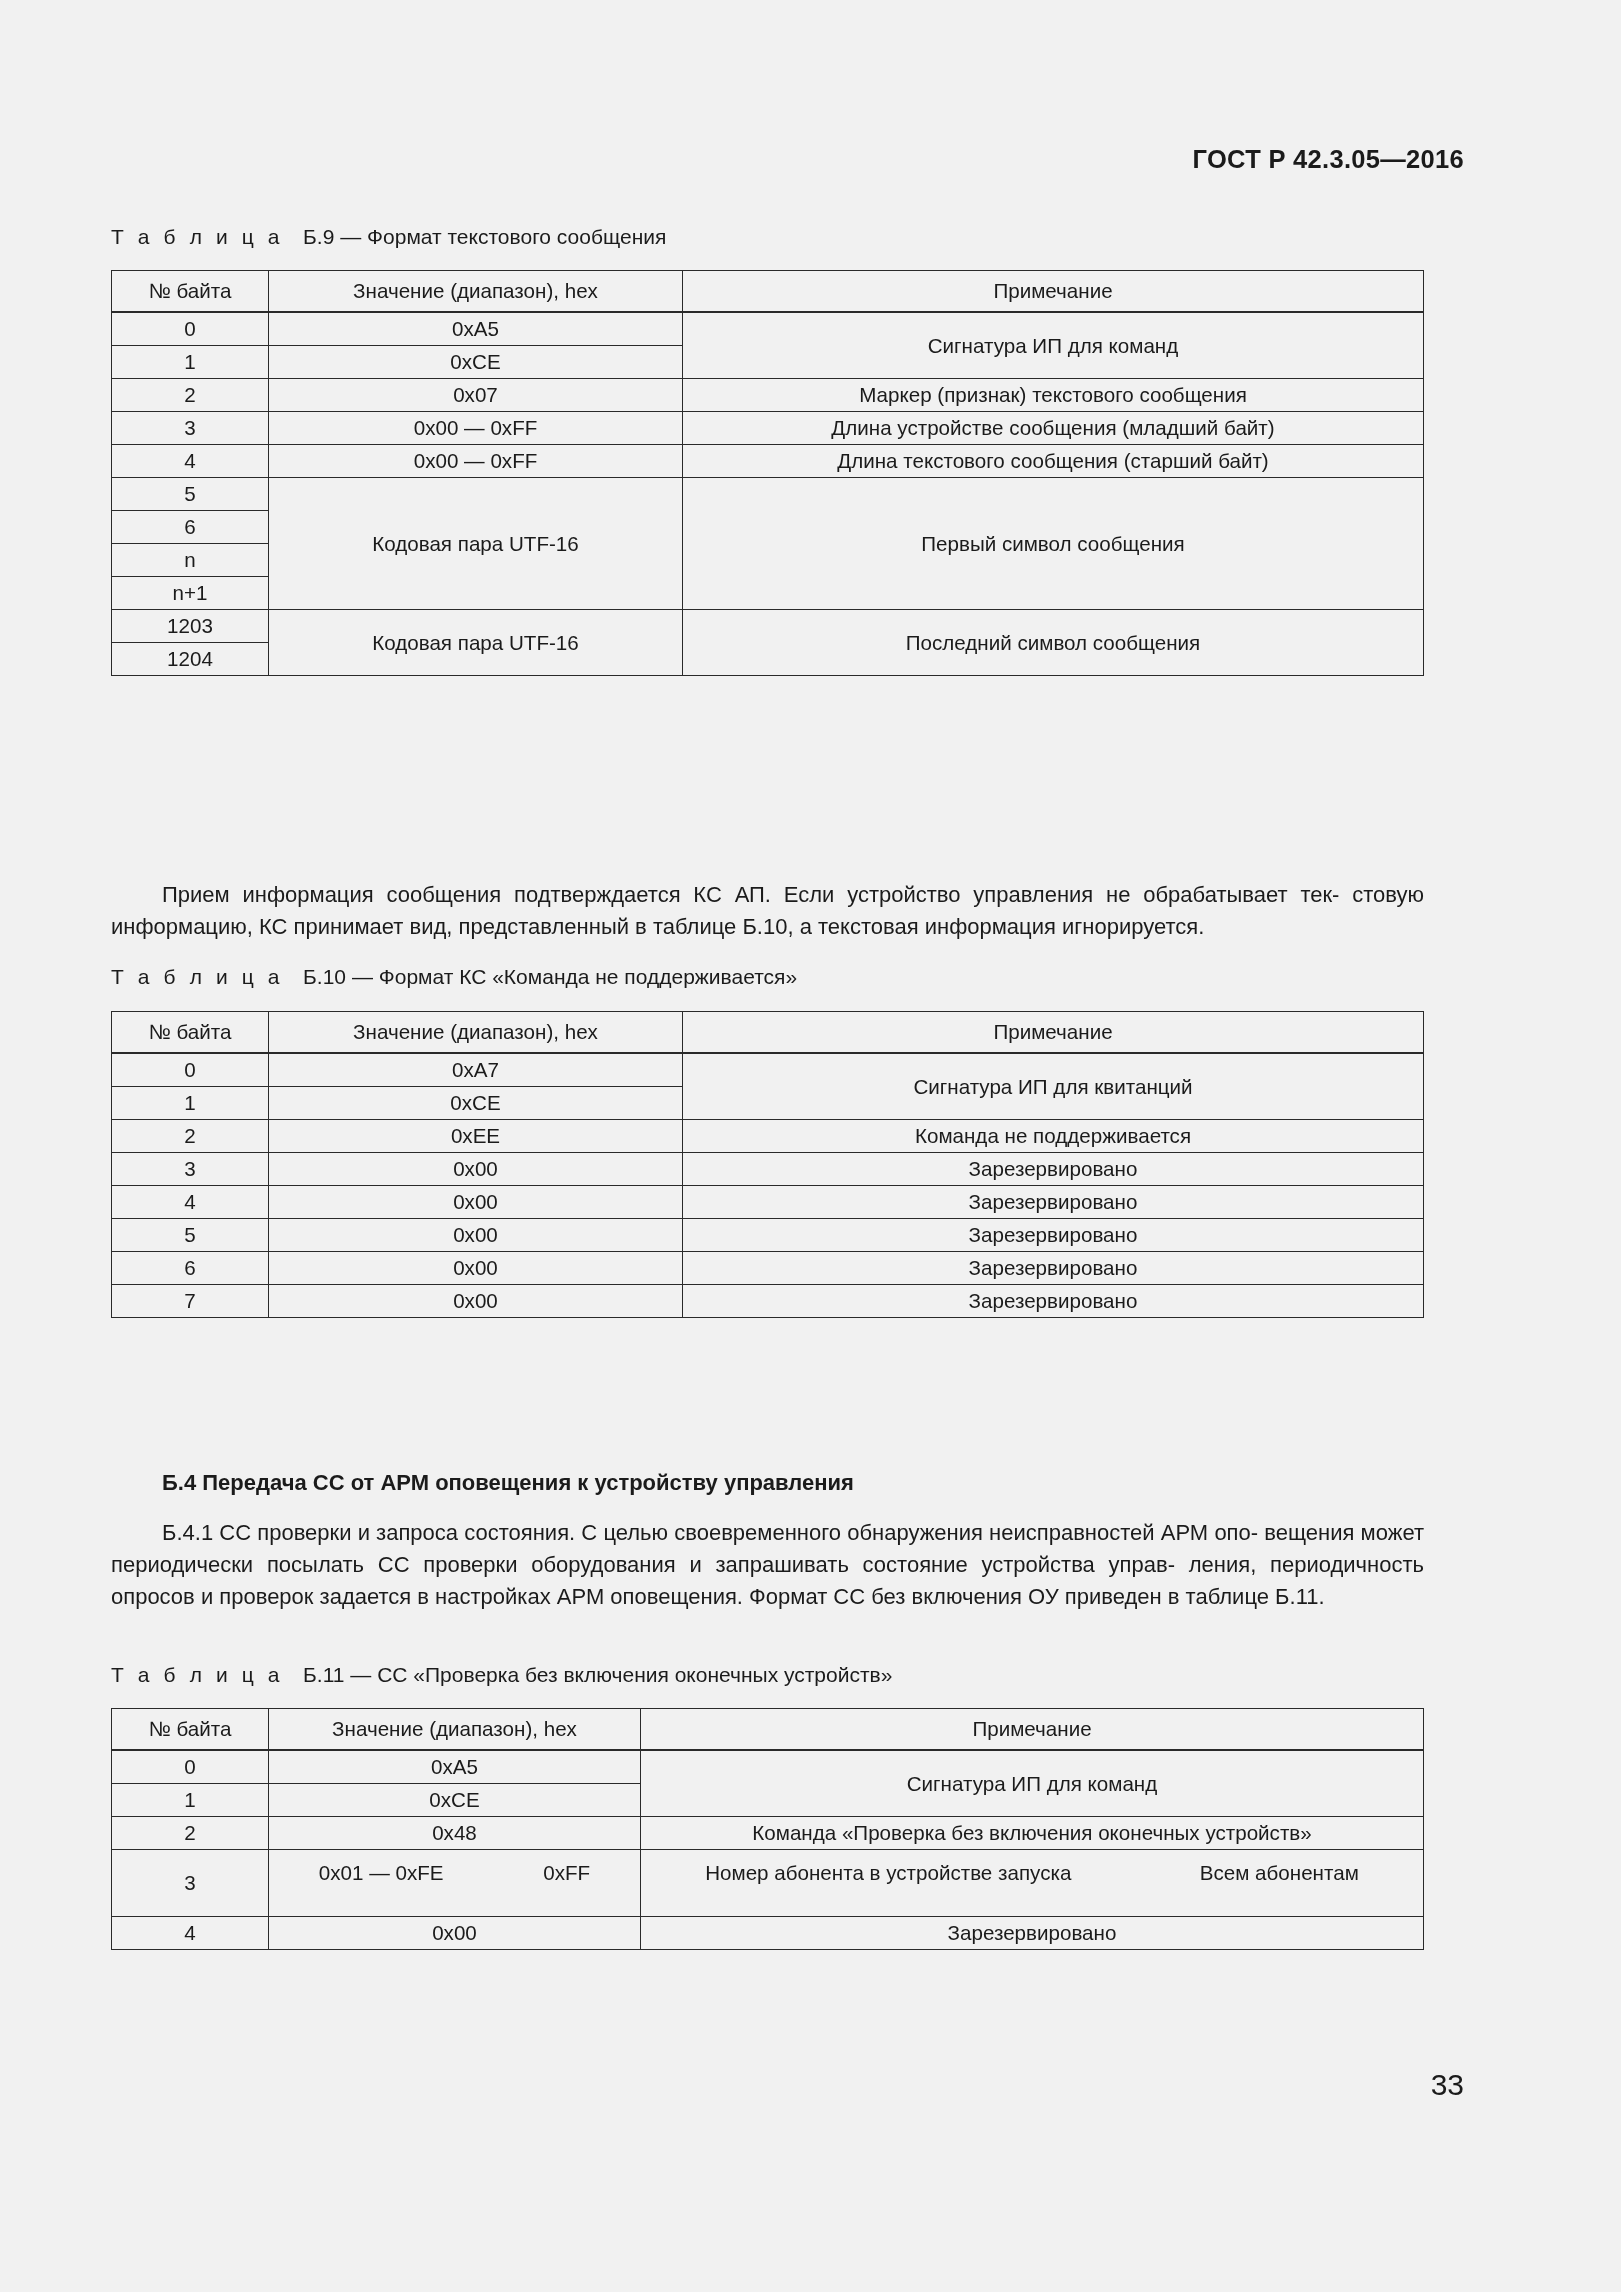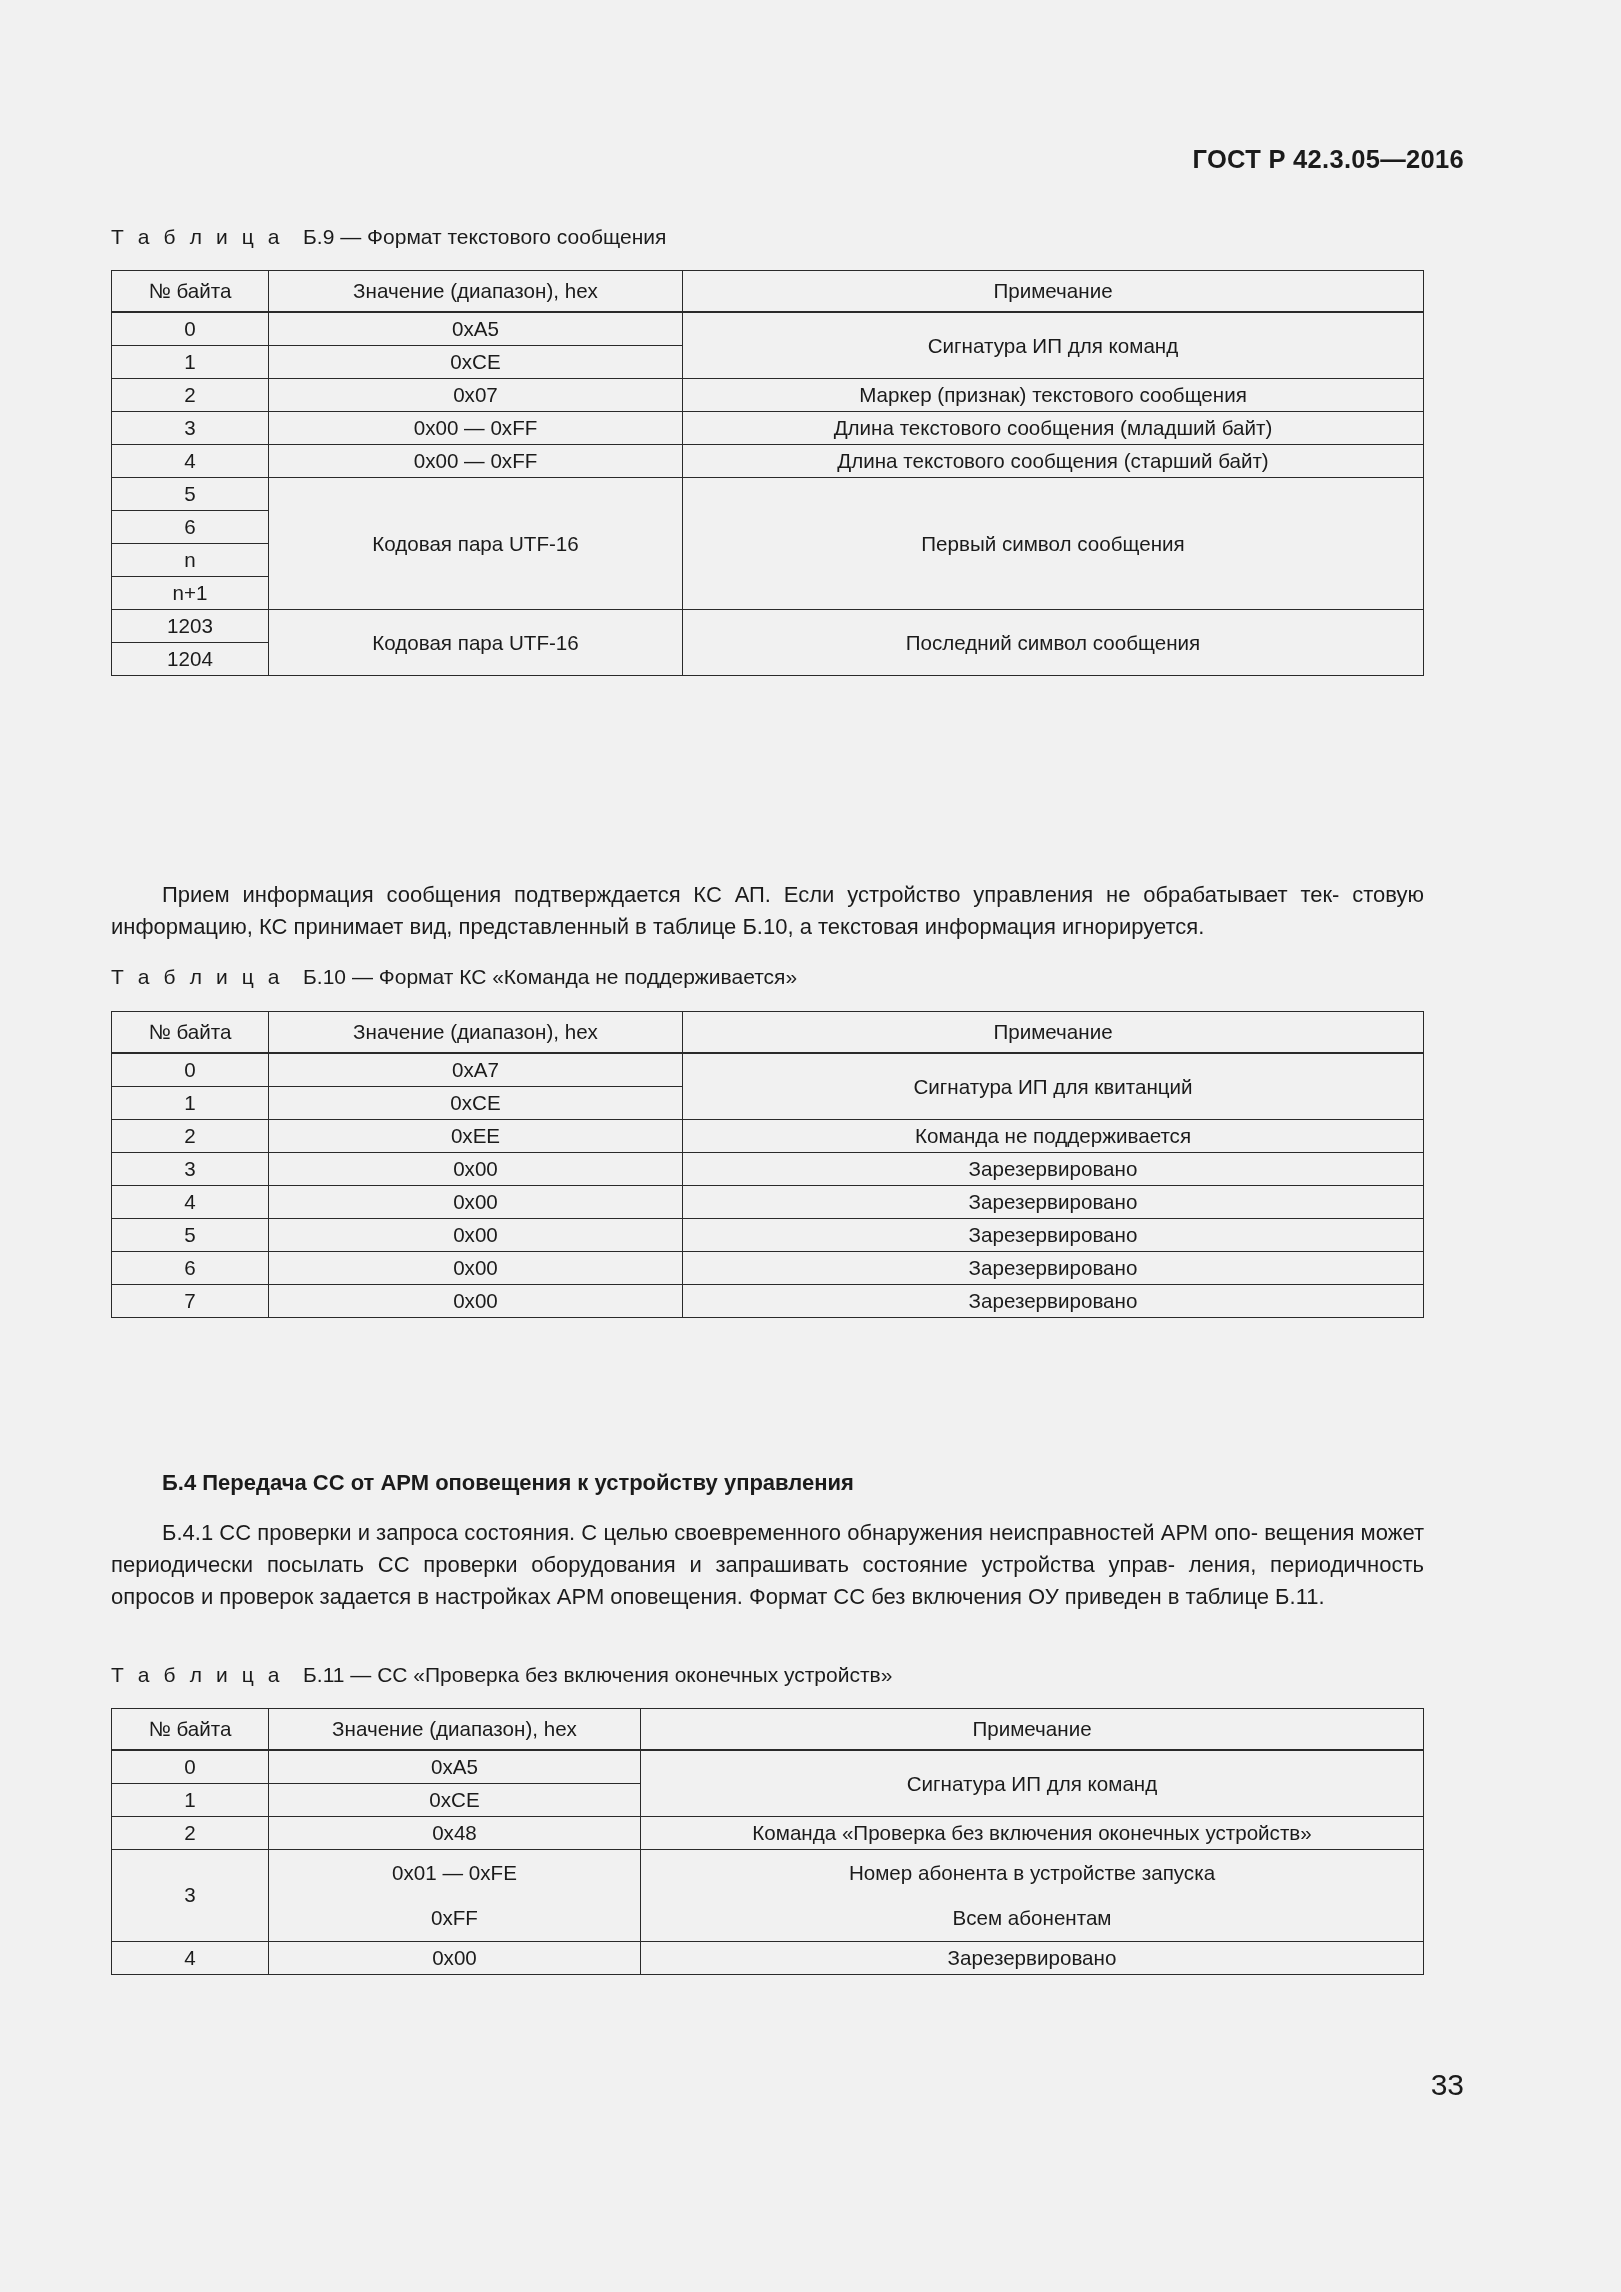--- a/index.html
+++ b/index.html
@@ -95,21 +95,20 @@
     padding: 0;
     height: 32px;
     line-height: 1.25;
   }
   table.gost thead th {
     height: 40px;
     border-bottom-width: 2.5px;
   }
   .cell-stack {
     display: flex;
-    flex-direction: column;
     justify-content: space-around;
     height: 100%;
   }
   .cell-stack > div { padding: 9.8px 0; }
   .nowrap { white-space: nowrap; }
 </style>
 </head>
 <body>
 
 <div class="page">
@@ -148,21 +147,21 @@
             <td>0xCE</td>
           </tr>
           <tr style="height: 32px;">
             <td>2</td>
             <td>0x07</td>
             <td>Маркер (признак) текстового сообщения</td>
           </tr>
           <tr style="height: 32px;">
             <td>3</td>
             <td>0x00 — 0xFF</td>
-            <td>Длина текстового сообщения (младший байт)</td>
+            <td>Длина устройстве сообщения (младший байт)</td>
           </tr>
           <tr style="height: 32px;">
             <td>4</td>
             <td>0x00 — 0xFF</td>
             <td>Длина текстового сообщения (старший байт)</td>
           </tr>
           <tr style="height: 32px;">
             <td>5</td>
             <td rowspan="4">Кодовая пара UTF-16</td>
             <td rowspan="4">Первый символ сообщения</td>

